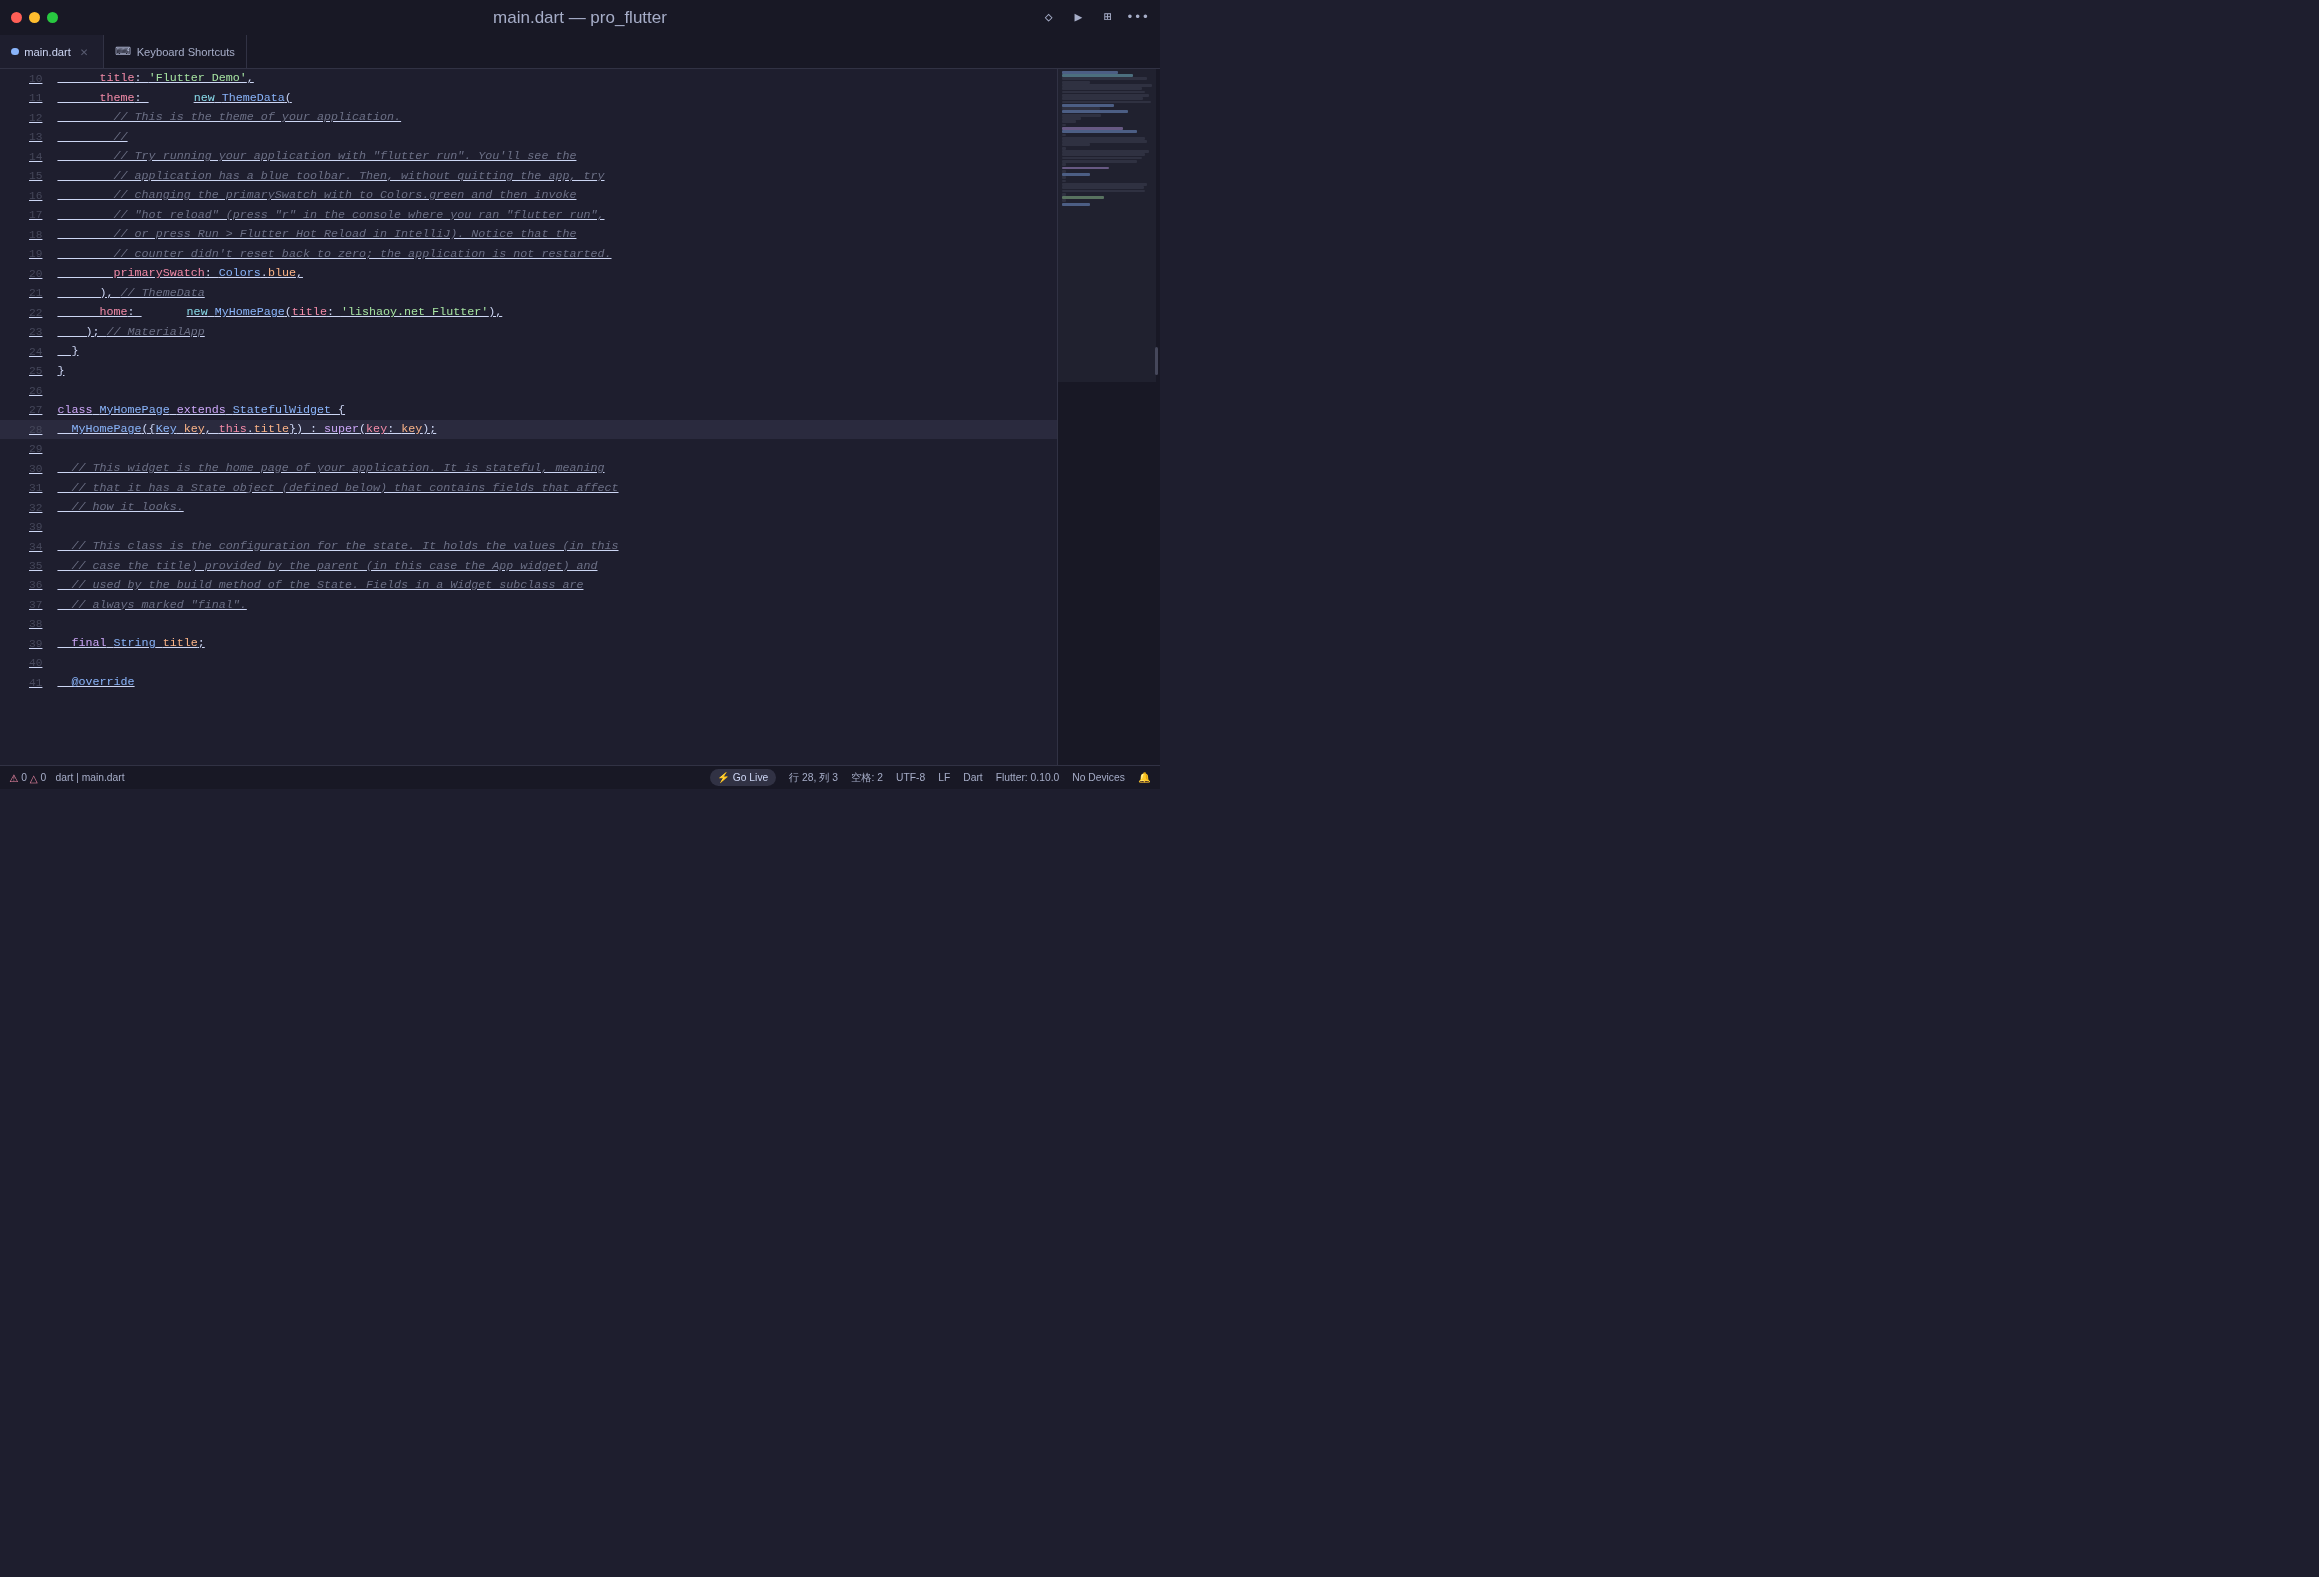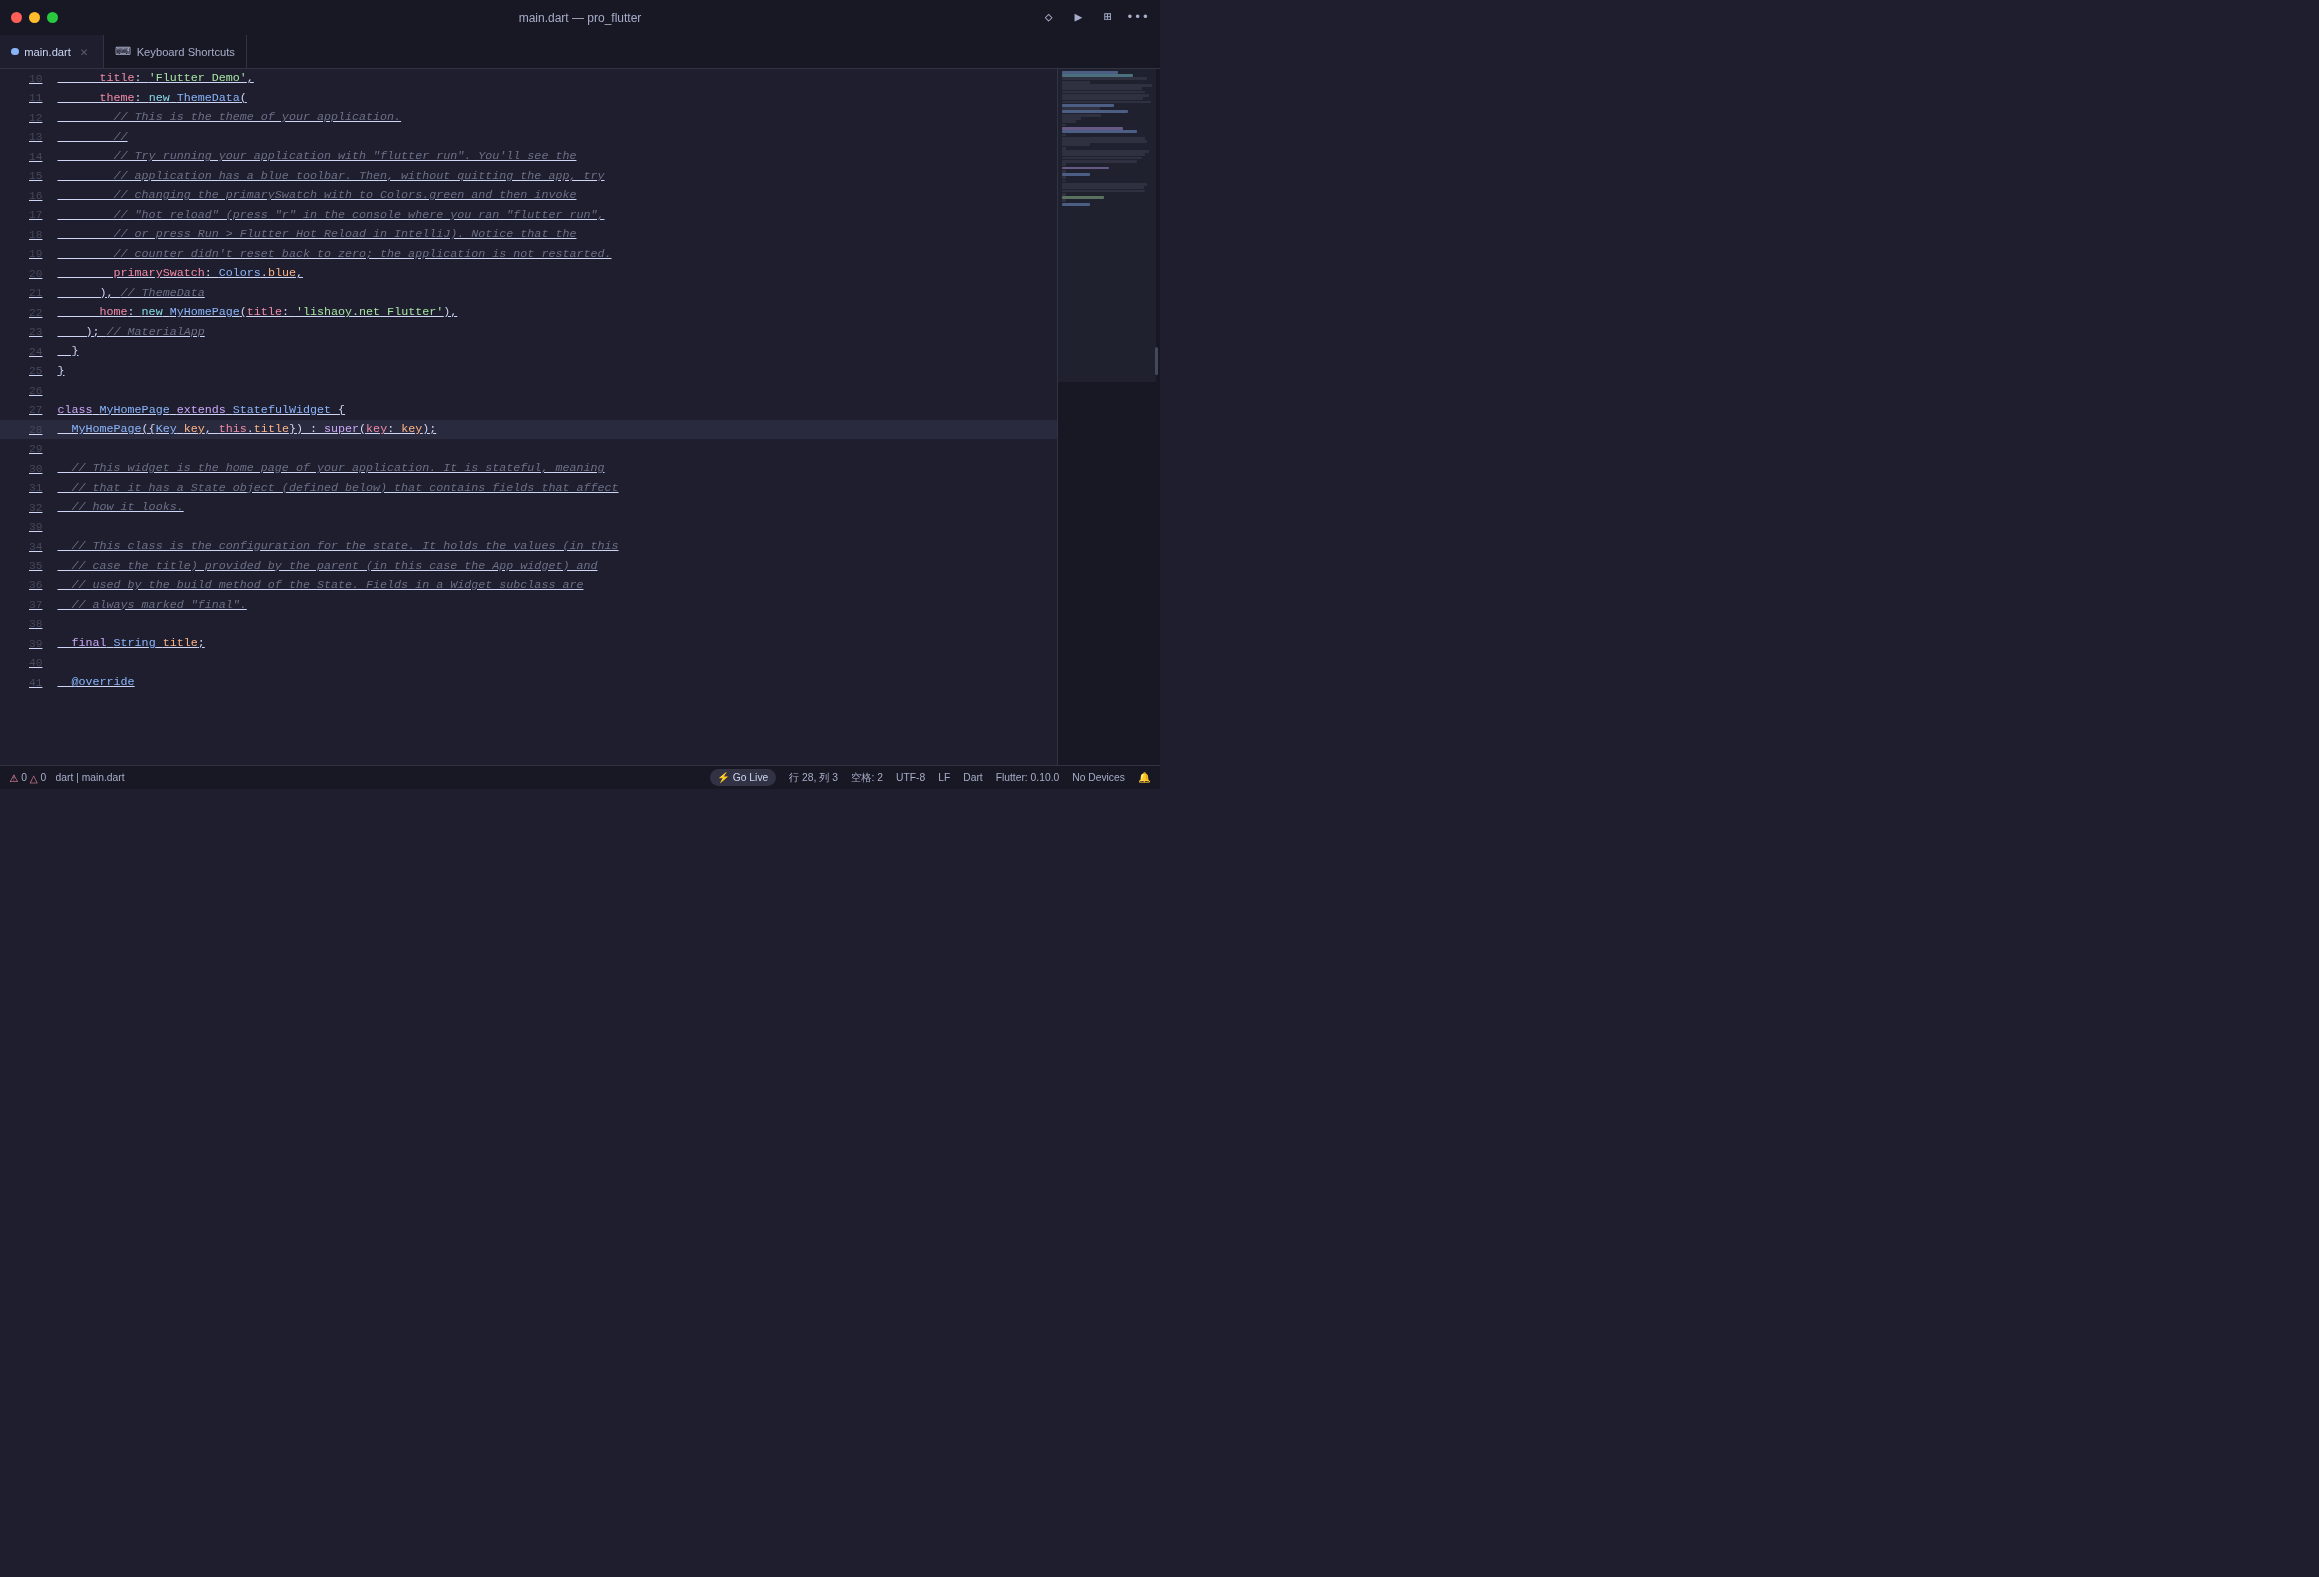--- a/index.html
+++ b/index.html
@@ -19,21 +19,21 @@
       background: #181825;
       height: 35px;
       display: flex;
       align-items: center;
       justify-content: center;
       position: relative;
       -webkit-app-region: drag;
     }
     .title-bar-title {
       color: #a6adc8;
-      font-size: 12px;
+      font-size: 17px;
       font-family: -apple-system, sans-serif;
     }
     .traffic-lights {
       position: absolute;
       left: 11.2px;
       display: flex;
       gap: 6.5px;
       align-items: center;
     }
     .traffic-light {
@@ -151,21 +151,21 @@
     .line-highlight {
       background: #2a2a3e;
     }
     .line-highlight .line-num {
       background: #2a2a3e;
       padding-left: 29px;
     }
 
     
     .kw { color: #cba6f7; } 
-    .kw2 { color: #89dceb; } 
+    .kw2 { color: #89dceb; margin-left: 45px; } 
     .str { color: #a6e3a1; } 
     .cm { color: #6c7086; font-style: italic; } 
     .cls { color: #89b4fa; } 
     .prop { color: #f38ba8; } 
     .val { color: #fab387; } 
     .punc { color: #cdd6f4; } 
     .this-kw { color: #f38ba8; }
     .super-kw { color: #cba6f7; }
     .at { color: #89b4fa; }
 

